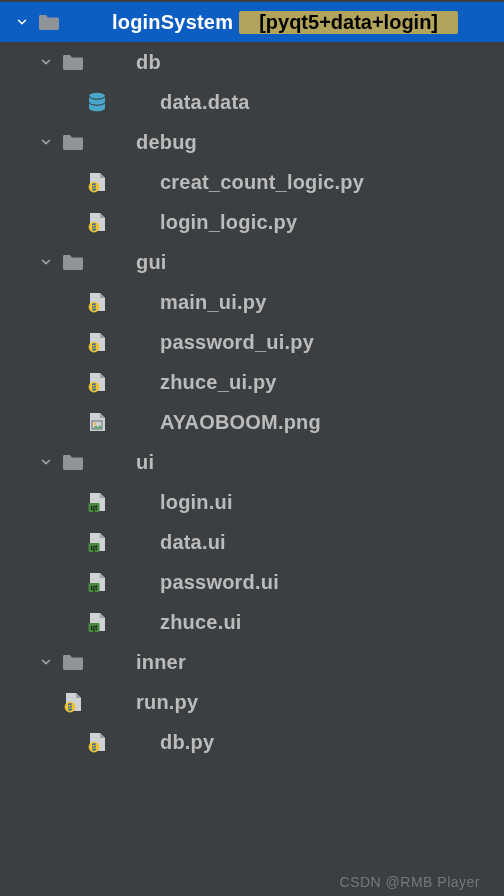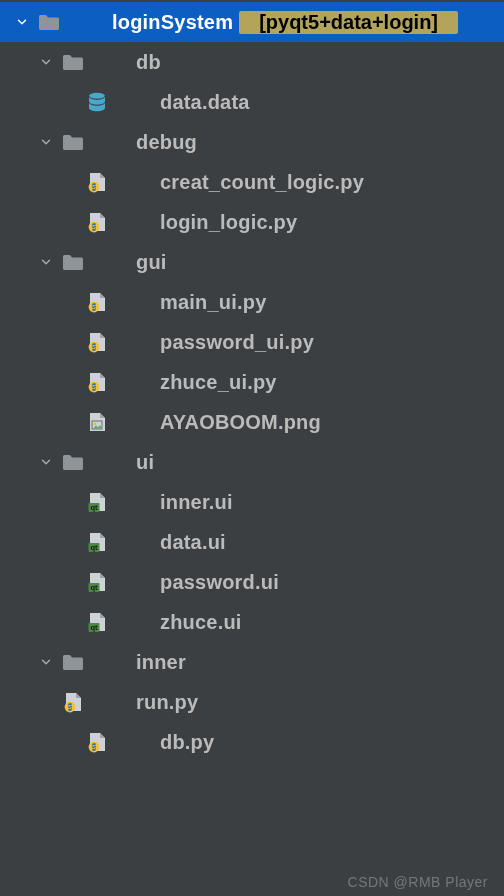--- a/index.html
+++ b/index.html
@@ -36,21 +36,21 @@
   .icon svg { width: 24px; height: 24px; }
   .label { font-weight: 600; letter-spacing: 0.2px; margin-left: 44px; }
   .label.root { color: #ffffff; font-weight: 700; }
   .extra {
     margin-left: 6px;
     font-weight: 700;
     padding: 0 2px;
   }
   .watermark {
     position: fixed;
-    right: 16px; bottom: 6px;
+    right: 24px; bottom: 6px;
     font-size: 14px;
     color: rgba(220,220,220,0.35);
     font-weight: 400;
     letter-spacing: 0.5px;
   }
 </style>
 </head>
 <body>
 
 <div class="tree" id="tree">
@@ -226,21 +226,21 @@
       <span class="indent" style="width: 60px;"></span>
       <span class="spacer-arrow"></span>
       <span class="icon">
         <svg viewBox="0 0 24 24">
     <path d="M5 3 L15 3 L20 8 L20 21 L5 21 Z" fill="#cfd2d5"></path>
     <path d="M15 3 L15 8 L20 8 Z" fill="#9ea2a6"></path>
     <rect x="3.5" y="13" width="11" height="9" rx="1" fill="#4a8a3f"></rect>
     <text x="9" y="20.2" text-anchor="middle" font-size="7.5" font-family="Arial" font-weight="700" fill="#1a1a1a">qt</text>
   </svg>
       </span>
-      <span class="label">inner.ui</span>
+      <span class="label">login.ui</span>
     </div>
     <div class="row">
       <span class="indent" style="width: 60px;"></span>
       <span class="spacer-arrow"></span>
       <span class="icon">
         <svg viewBox="0 0 24 24">
     <path d="M5 3 L15 3 L20 8 L20 21 L5 21 Z" fill="#cfd2d5"></path>
     <path d="M15 3 L15 8 L20 8 Z" fill="#9ea2a6"></path>
     <rect x="3.5" y="13" width="11" height="9" rx="1" fill="#4a8a3f"></rect>
     <text x="9" y="20.2" text-anchor="middle" font-size="7.5" font-family="Arial" font-weight="700" fill="#1a1a1a">qt</text>

